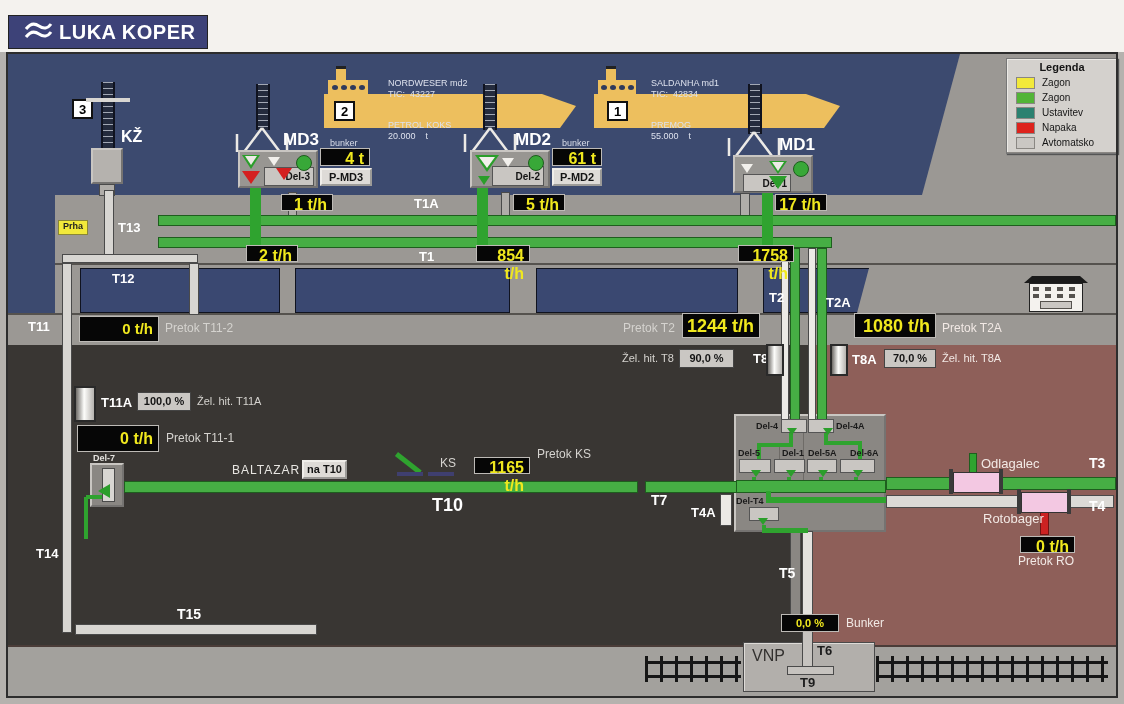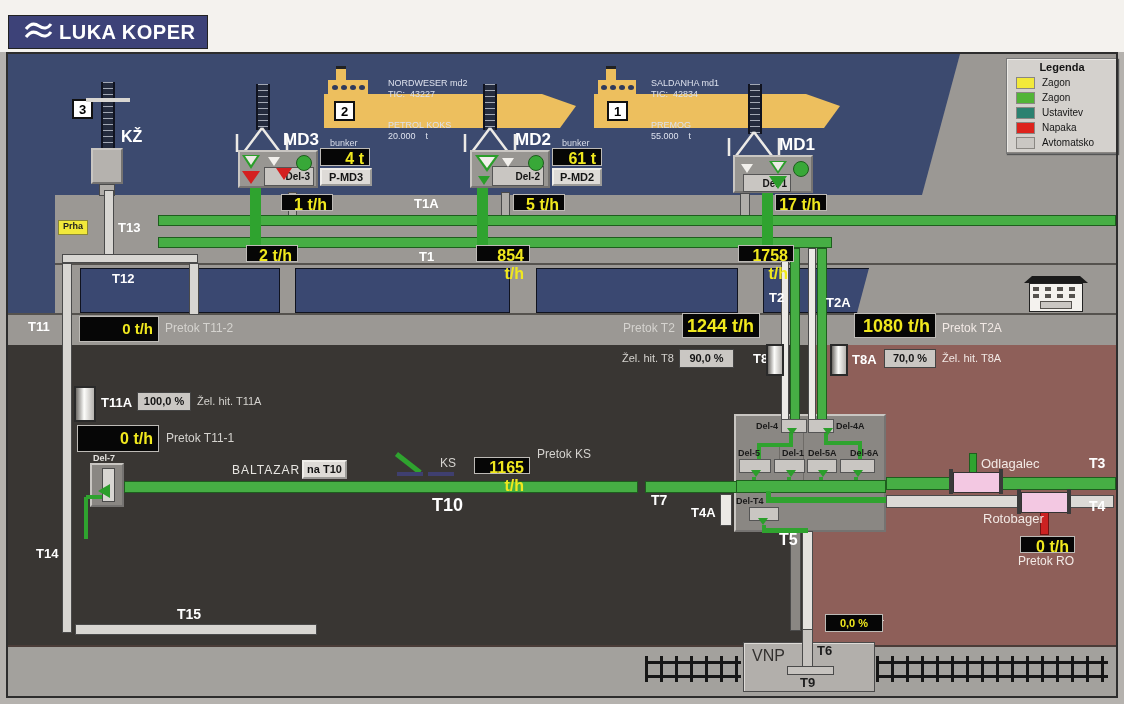--- a/index.html
+++ b/index.html
@@ -347,22 +347,22 @@
   <div class="abs" style="left:1017px;top:489px;width:4px;height:25px;background:#3a3a3a;z-index:6;"></div>
   <div class="abs" style="left:1067px;top:489px;width:4px;height:25px;background:#3a3a3a;z-index:6;"></div>
   <div class="abs" style="left:1040px;top:511px;width:9px;height:24px;background:#cc2222;border:1px solid #6e1414;box-sizing:border-box;z-index:5;"></div>
   <div class="capm" style="left:983px;top:511px;font-size:13px;">Rotobager</div>
   <div class="wlbl" style="left:1089px;top:498px;font-size:14px;">T4</div>
   <div class="disp" style="left:1020px;top:536px;width:55px;height:17px;">0 t/h</div>
   <div class="capm" style="left:1018px;top:554px;">Pretok RO</div>
 
   <div class="grbar" style="left:790px;top:531px;width:11px;height:100px;background:#8a8783;"></div>
   <div class="wbar" style="left:802px;top:531px;width:11px;height:100px;background:#e4e2de;"></div>
-  <div class="wlbl" style="left:779px;top:531px;font-size:16px;text-align:right;">T5</div>
-  <div class="disp" style="left:781px;top:614px;width:58px;height:18px;text-align:center;padding:2px 0 0 0;font-size:11px;margin-left:44px;">0,0 %</div>
+  <div class="wlbl" style="left:779px;top:565px;font-size:14px;text-align:right;">T5</div>
+  <div class="disp" style="left:781px;top:614px;width:58px;height:18px;text-align:center;padding:2px 0 0 0;font-size:11px;">0,0 %</div>
   <div class="capm" style="left:846px;top:616px;">Bunker</div>
   <div class="abs" style="left:743px;top:642px;width:130px;height:48px;background:#b2afab;border:1px solid #4a4a4a;box-shadow:inset 1px 1px 0 #dedbd7;z-index:5;"></div>
   <div class="abs" style="left:752px;top:647px;font-size:16px;color:#33312f;z-index:6;">VNP</div>
   <div class="grbar" style="left:802px;top:629px;width:11px;height:40px;background:#c6c3bf;z-index:6;"></div>
   <div class="dlbl" style="left:817px;top:643px;z-index:7;">T6</div>
   <div class="grbar" style="left:787px;top:666px;width:47px;height:9px;background:#c6c3bf;z-index:6;"></div>
   <div class="dlbl" style="left:800px;top:675px;z-index:7;">T9</div>
 
   <div class="railties" style="left:645px;top:656px;width:96px;"></div>
   <div class="railline" style="left:645px;top:661px;width:96px;"></div>

